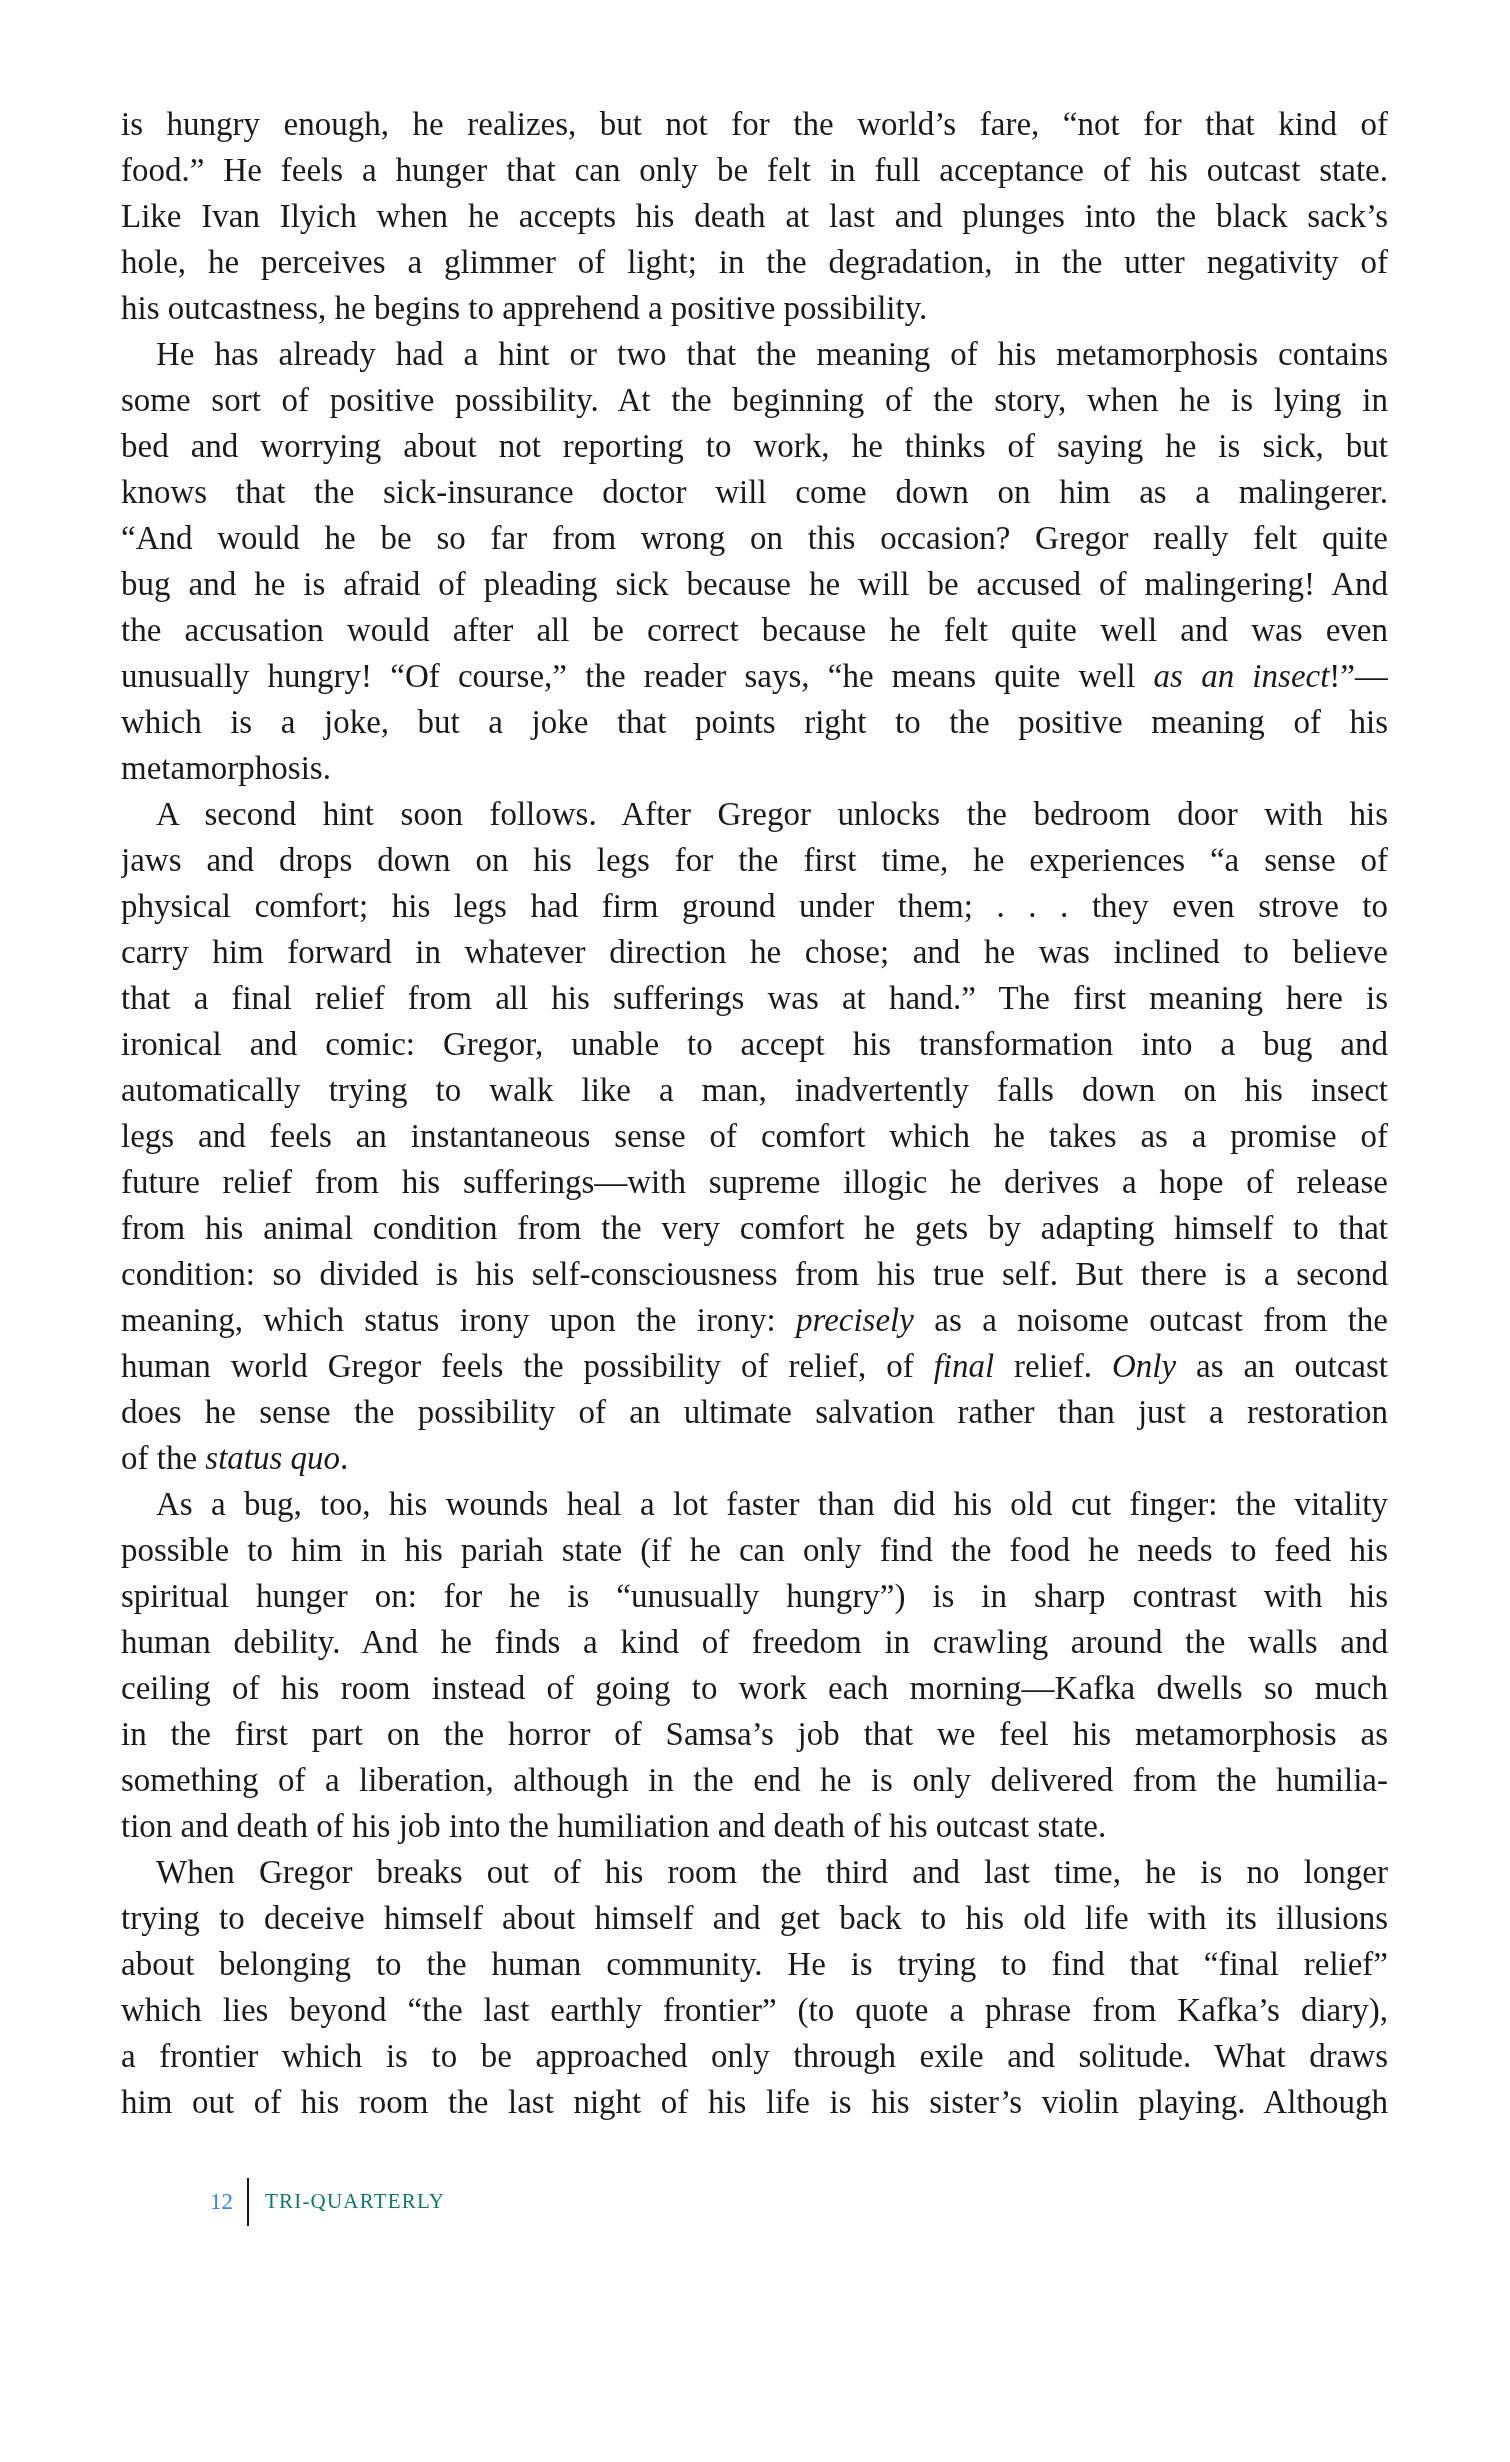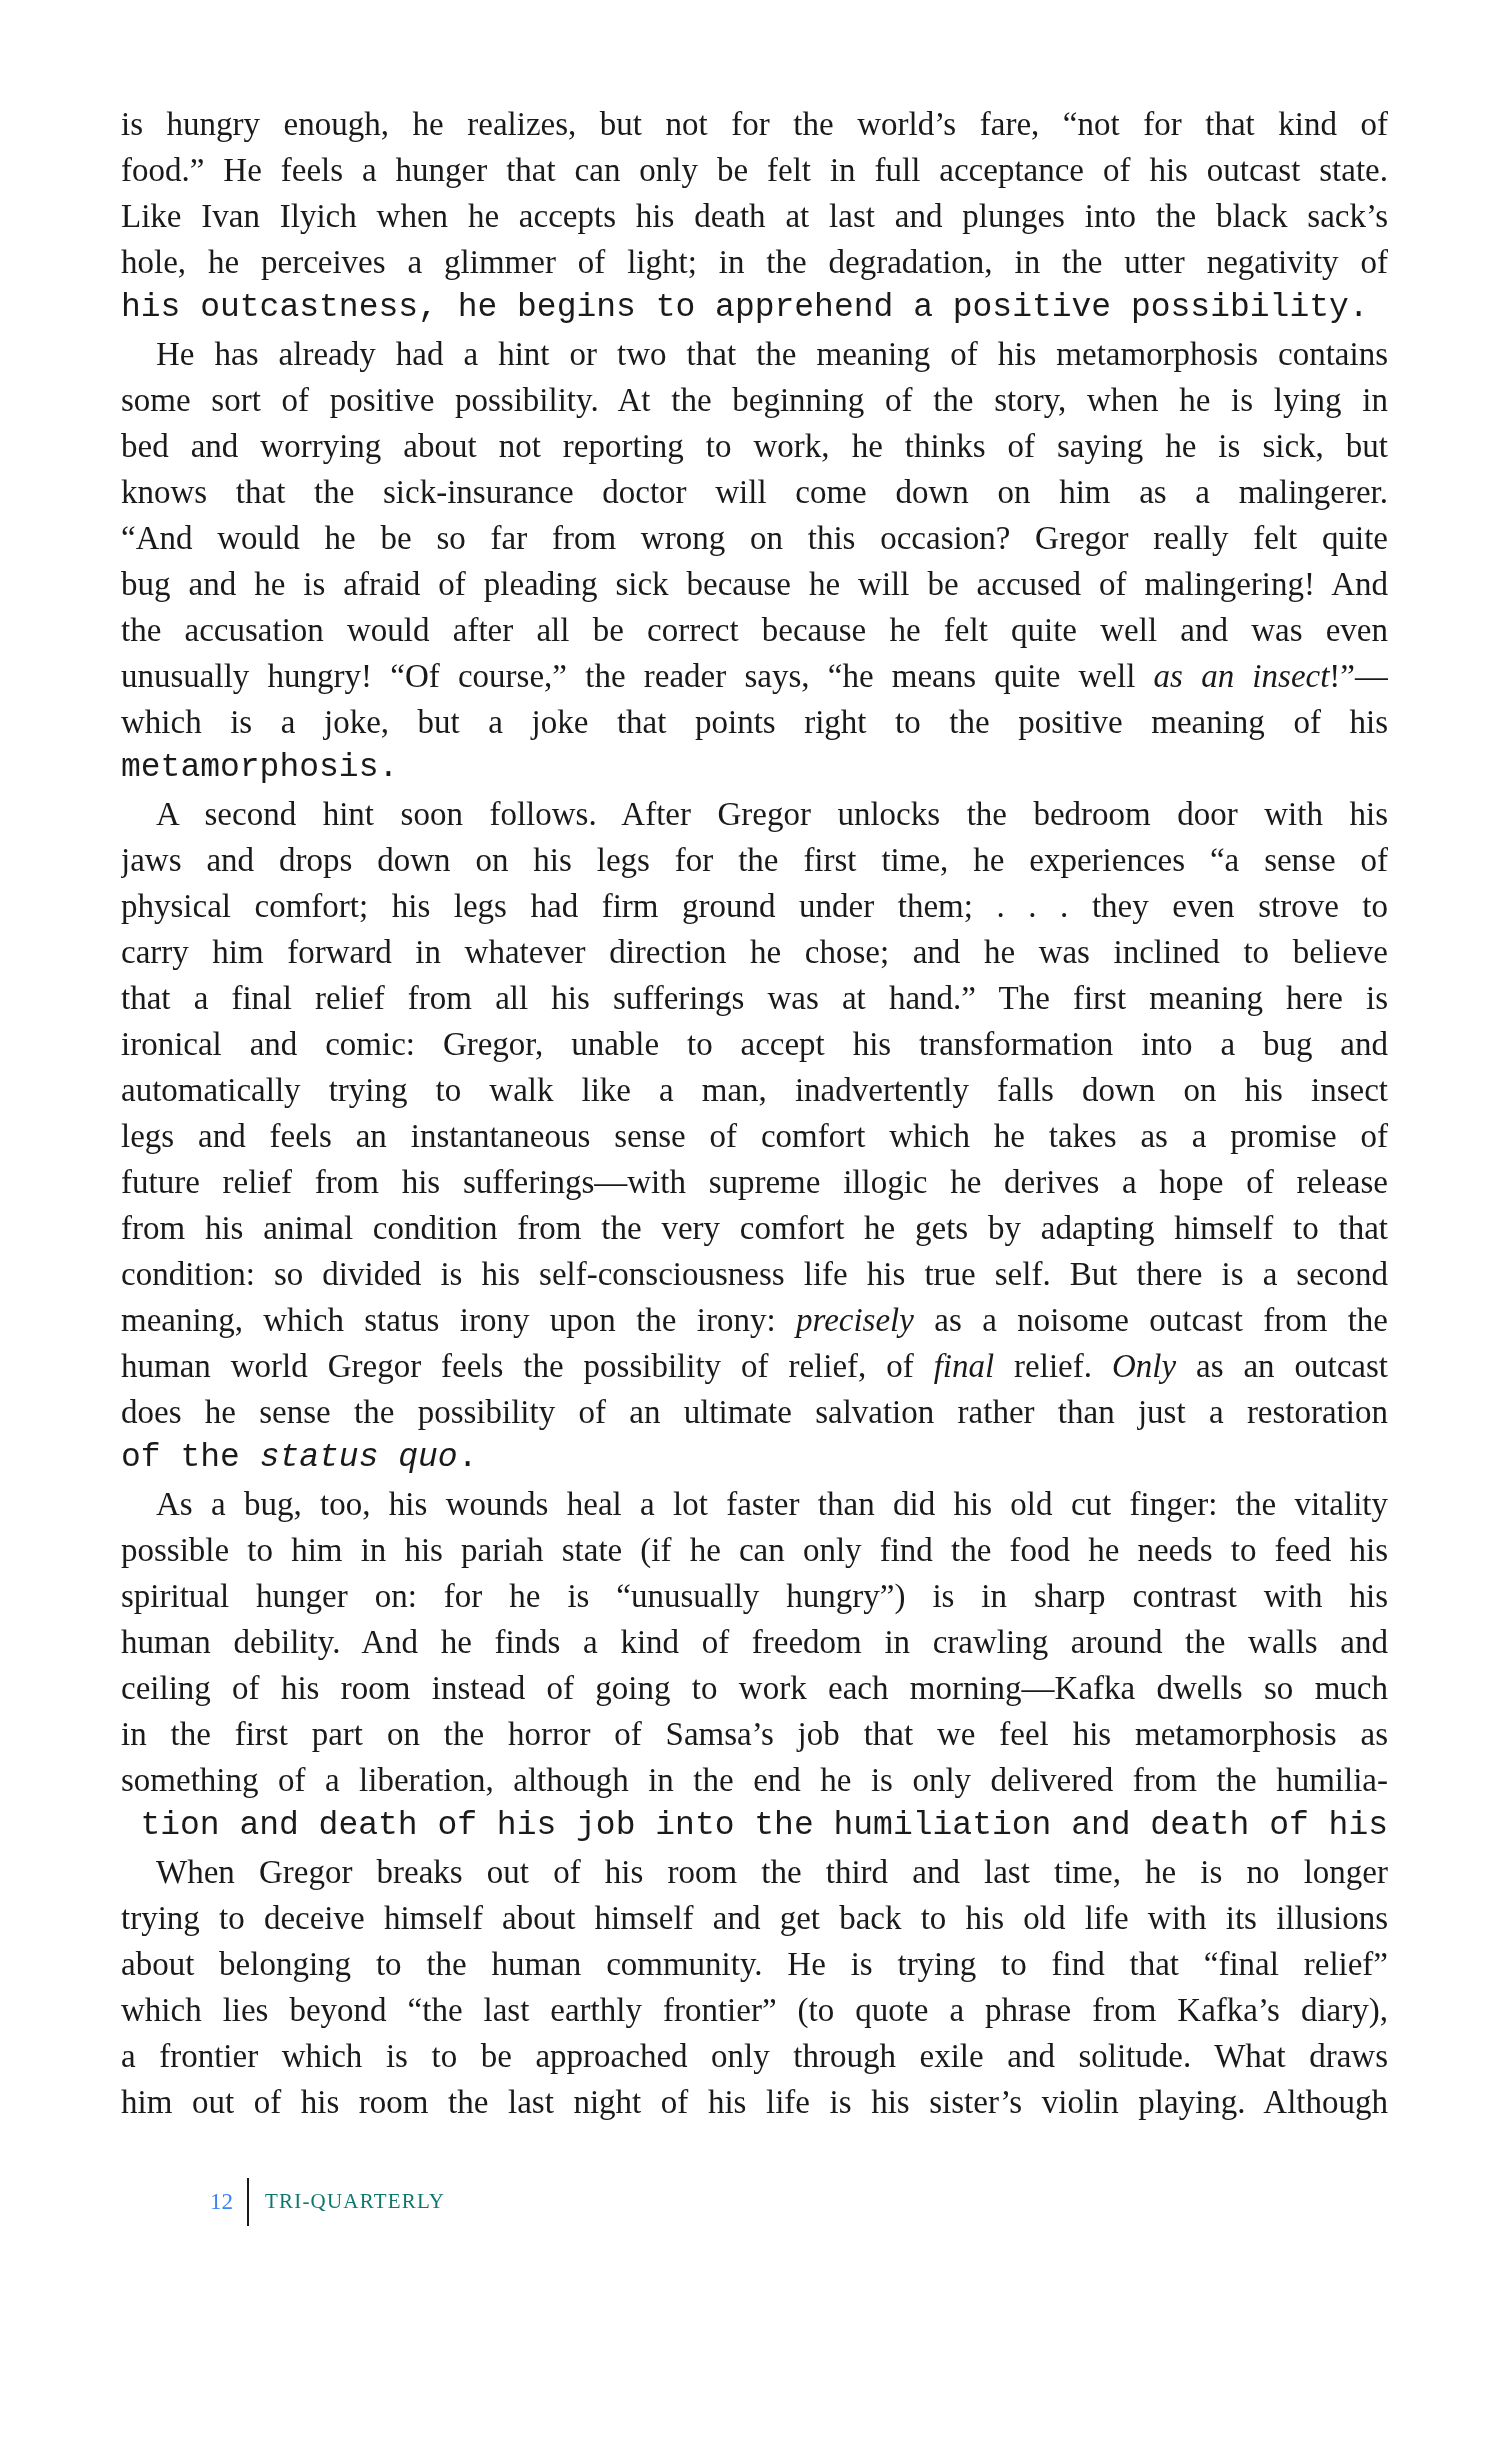--- a/index.html
+++ b/index.html
@@ -34,21 +34,20 @@
     height: 46px;
     white-space: nowrap;
     text-align: justify;
     text-align-last: justify;
     white-space: normal;
     overflow: hidden;
   }
   .line.last {
     text-align: right;
     text-align-last: left;
-    font-family: Liberation Mono, monospace;
   }
   .line.indent {
     padding-left: 35px;
   }
   .seg.italic {
     font-style: italic;
   }
   .footer {
     position: absolute;
     left: 0;
@@ -110,21 +109,21 @@
         <span class="line indent"><span class="seg">A second hint soon follows. After Gregor unlocks the bedroom door with his</span></span>
         <span class="line"><span class="seg">jaws and drops down on his legs for the first time, he experiences “a sense of</span></span>
         <span class="line"><span class="seg">physical comfort; his legs had firm ground under them; . . . they even strove to</span></span>
         <span class="line"><span class="seg">carry him forward in whatever direction he chose; and he was inclined to believe</span></span>
         <span class="line"><span class="seg">that a final relief from all his sufferings was at hand.” The first meaning here is</span></span>
         <span class="line"><span class="seg">ironical and comic: Gregor, unable to accept his transformation into a bug and</span></span>
         <span class="line"><span class="seg">automatically trying to walk like a man, inadvertently falls down on his insect</span></span>
         <span class="line"><span class="seg">legs and feels an instantaneous sense of comfort which he takes as a promise of</span></span>
         <span class="line"><span class="seg">future relief from his sufferings—with supreme illogic he derives a hope of release</span></span>
         <span class="line"><span class="seg">from his animal condition from the very comfort he gets by adapting himself to that</span></span>
-        <span class="line"><span class="seg">condition: so divided is his self-consciousness life his true self. But there is a second</span></span>
+        <span class="line"><span class="seg">condition: so divided is his self-consciousness from his true self. But there is a second</span></span>
         <span class="line"><span class="seg">meaning, which status irony upon the irony: </span><span class="seg italic">precisely</span><span class="seg"> as a noisome outcast from the</span></span>
         <span class="line"><span class="seg">human world Gregor feels the possibility of relief, of </span><span class="seg italic">final</span><span class="seg"> relief. </span><span class="seg italic">Only</span><span class="seg"> as an outcast</span></span>
         <span class="line"><span class="seg">does he sense the possibility of an ultimate salvation rather than just a restoration</span></span>
         <span class="line last"><span class="seg">of the </span><span class="seg italic">status quo</span><span class="seg">.</span></span>
       </div>
       <div class="paragraph">
         <span class="line indent"><span class="seg">As a bug, too, his wounds heal a lot faster than did his old cut finger: the vitality</span></span>
         <span class="line"><span class="seg">possible to him in his pariah state (if he can only find the food he needs to feed his</span></span>
         <span class="line"><span class="seg">spiritual hunger on: for he is “unusually hungry”) is in sharp contrast with his</span></span>
         <span class="line"><span class="seg">human debility. And he finds a kind of freedom in crawling around the walls and</span></span>

